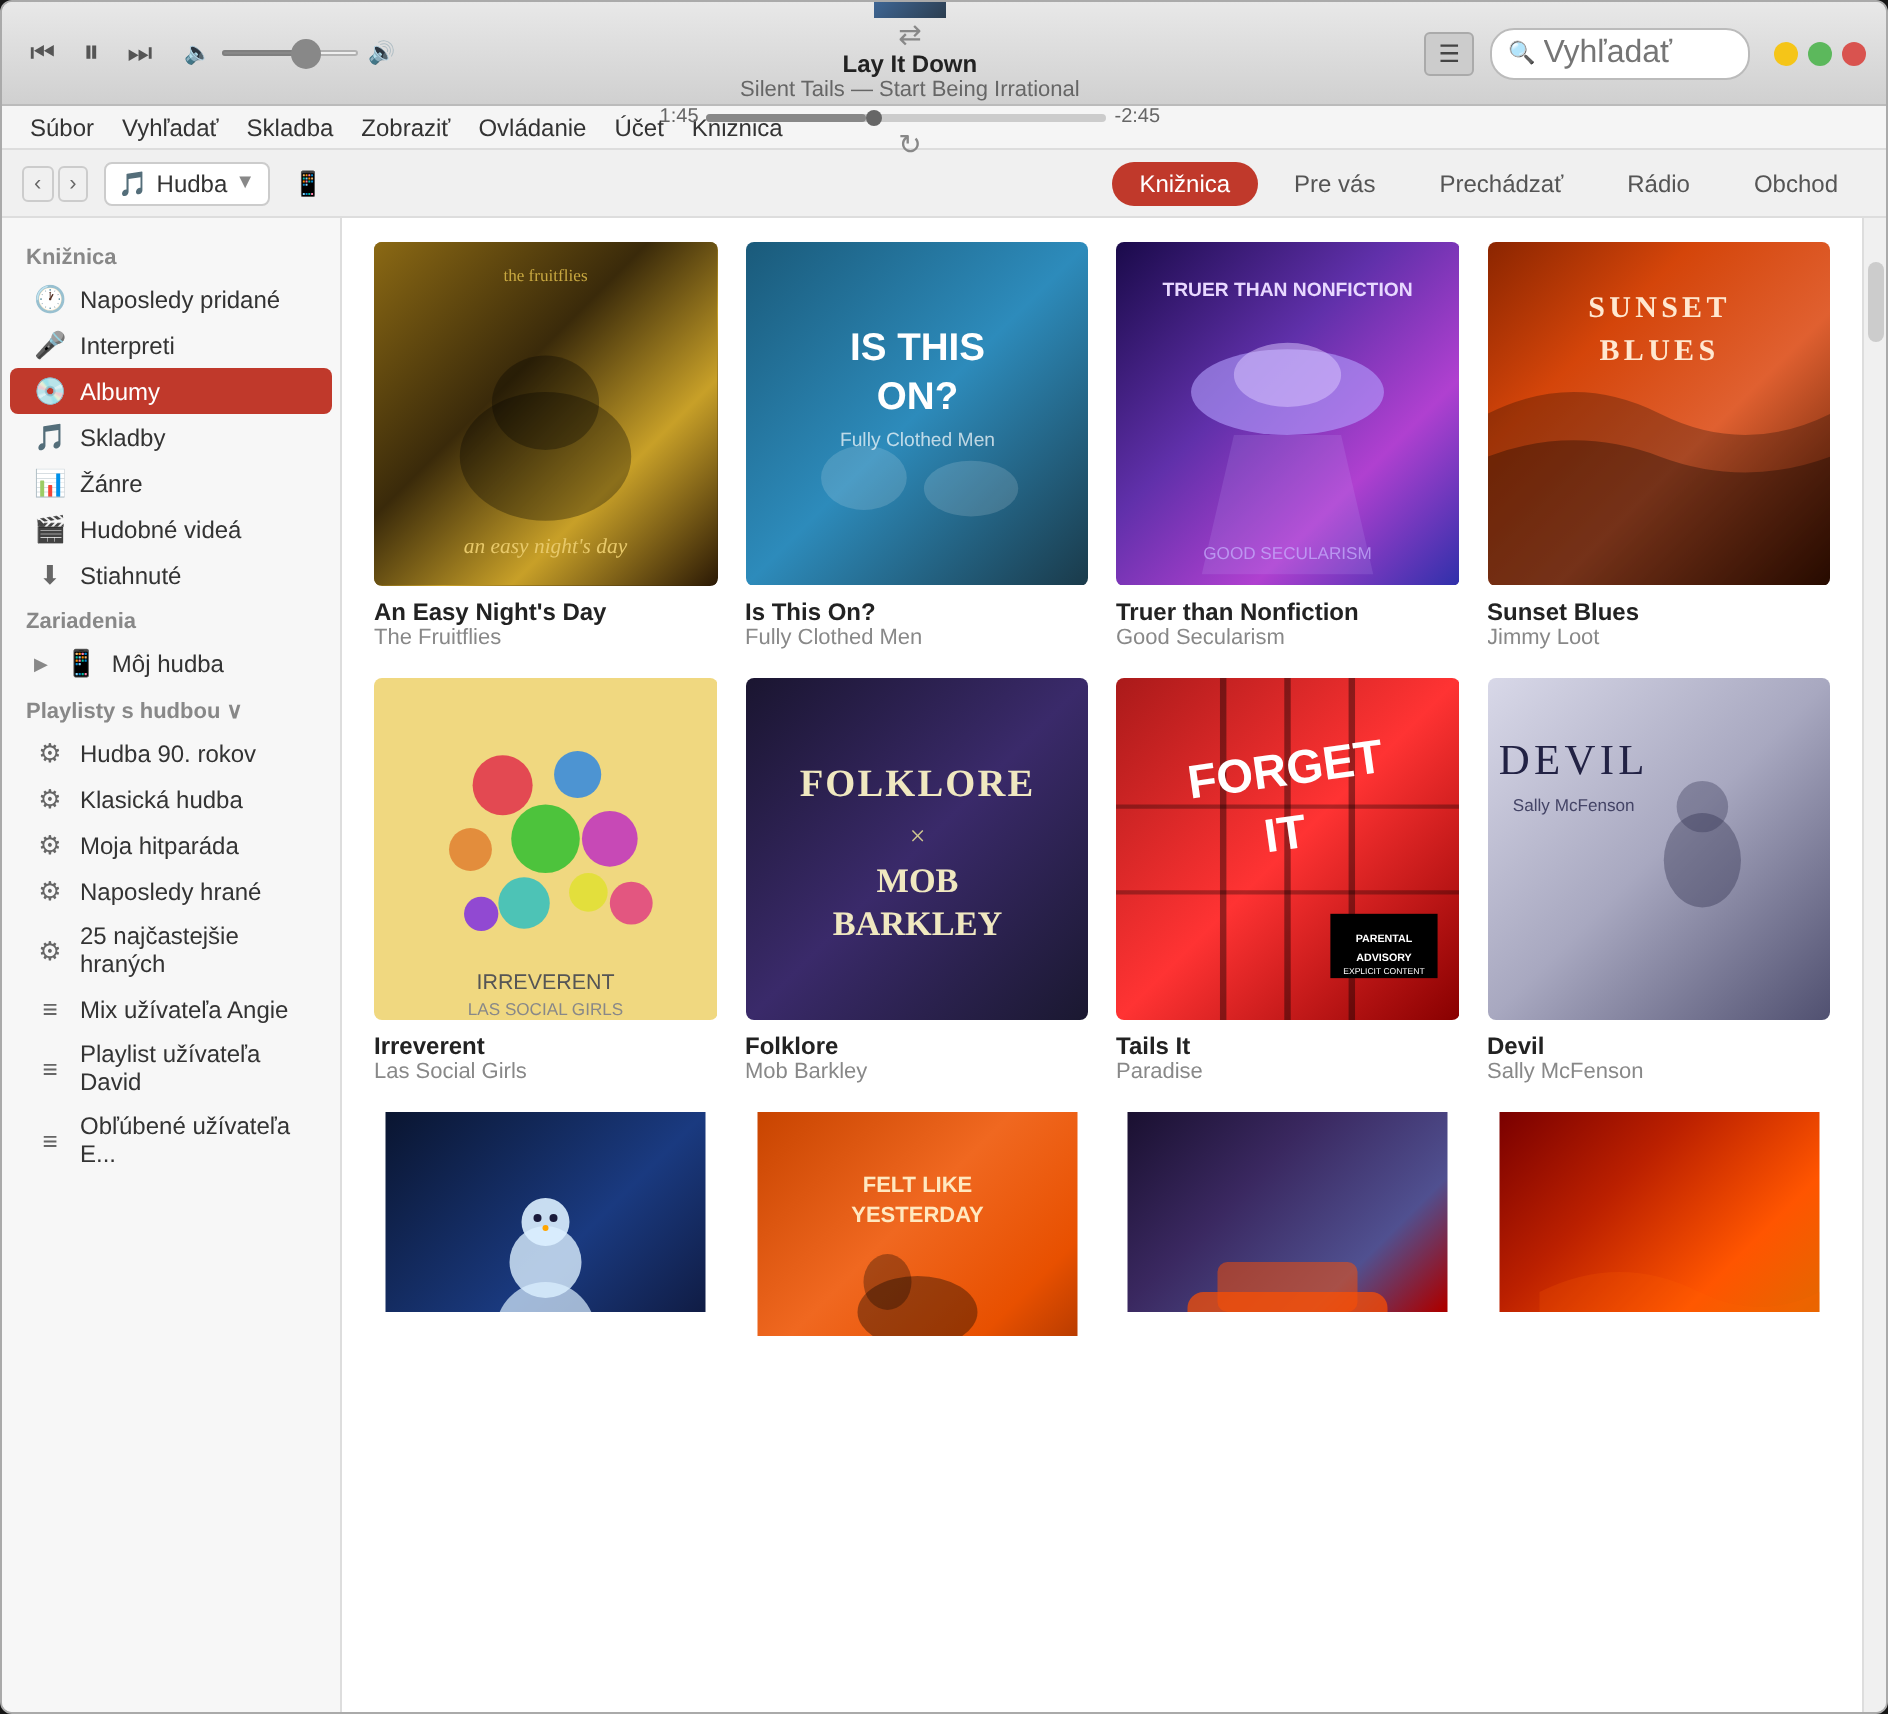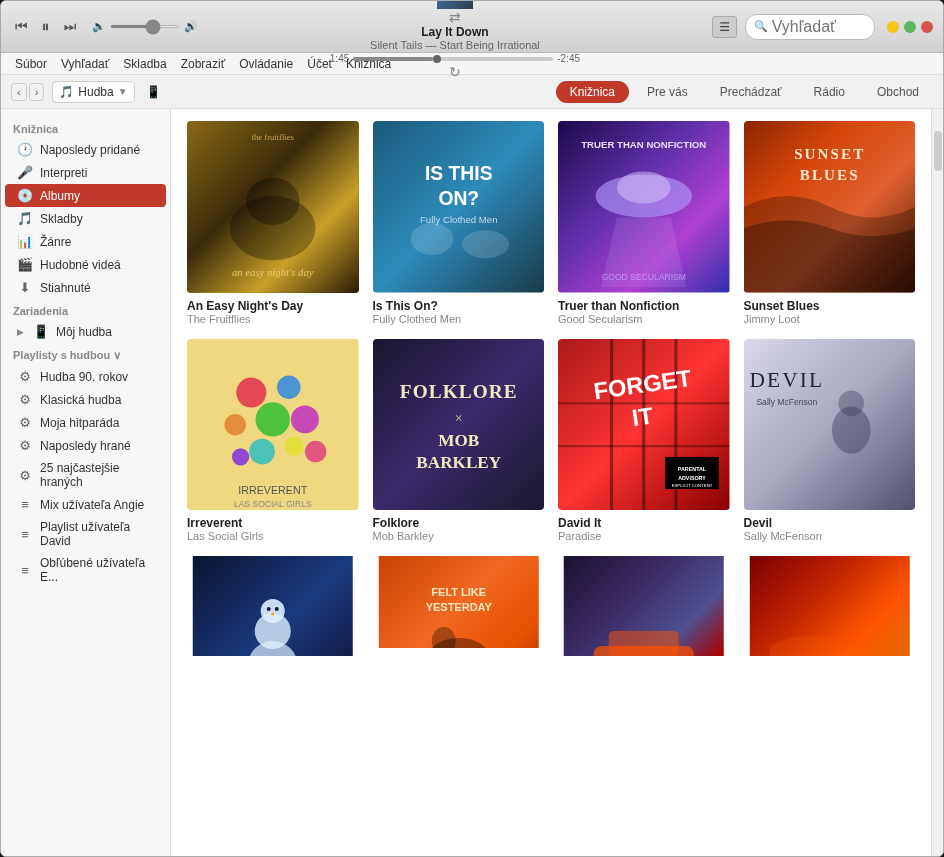--- a/index.html
+++ b/index.html
@@ -761,21 +761,21 @@
               <line x1="0" y1="100" x2="160" y2="100" stroke="rgba(0,0,0,0.3)" stroke-width="2"></line>
               <text x="80" y="50" text-anchor="middle" fill="white" font-size="22" font-weight="900" font-family="sans-serif" transform="rotate(-8, 80, 50)">FORGET</text>
               <text x="80" y="80" text-anchor="middle" fill="white" font-size="22" font-weight="900" font-family="sans-serif" transform="rotate(-8, 80, 80)">IT</text>
 
               <rect x="100" y="110" width="50" height="30" fill="black"></rect>
               <text x="125" y="123" text-anchor="middle" fill="white" font-size="5" font-family="sans-serif" font-weight="bold">PARENTAL</text>
               <text x="125" y="132" text-anchor="middle" fill="white" font-size="5" font-family="sans-serif" font-weight="bold">ADVISORY</text>
               <text x="125" y="138" text-anchor="middle" fill="white" font-size="4" font-family="sans-serif">EXPLICIT CONTENT</text>
             </svg>
           </div>
-          <div class="album-title">David It</div>
+          <div class="album-title">Tails It</div>
           <div class="album-artist">Paradise</div>
         </div>
 
         <div class="album-item">
           <div class="album-cover">
             <svg width="100%" height="100%" viewBox="0 0 160 160" xmlns="http://www.w3.org/2000/svg">
               <defs>
                 <linearGradient id="g8" x1="0%" y1="0%" x2="100%" y2="100%">
                   <stop offset="0%" style="stop-color:#d8d8e8"></stop>
                   <stop offset="50%" style="stop-color:#a8a8c0"></stop>
@@ -810,21 +810,21 @@
               <circle cx="80" cy="75" r="18" fill="rgba(220,240,255,0.8)"></circle>
               <circle cx="80" cy="55" r="12" fill="rgba(220,240,255,0.9)"></circle>
               <circle cx="76" cy="53" r="2" fill="#1a1a3a"></circle>
               <circle cx="84" cy="53" r="2" fill="#1a1a3a"></circle>
               <circle cx="80" cy="58" r="1.5" fill="orange"></circle>
             </svg>
           </div>
         </div>
 
         <div class="album-item">
-          <div class="album-cover" style="height:92px; overflow:hidden;">
+          <div class="album-cover" style="height:112px; overflow:hidden;">
             <svg width="100%" height="160" viewBox="0 0 160 160" xmlns="http://www.w3.org/2000/svg">
               <defs>
                 <linearGradient id="g10" x1="0%" y1="0%" x2="100%" y2="100%">
                   <stop offset="0%" style="stop-color:#c84400"></stop>
                   <stop offset="40%" style="stop-color:#f06820"></stop>
                   <stop offset="70%" style="stop-color:#e85000"></stop>
                   <stop offset="100%" style="stop-color:#8a2800"></stop>
                 </linearGradient>
               </defs>
               <rect width="160" height="160" fill="url(#g10)"></rect>

